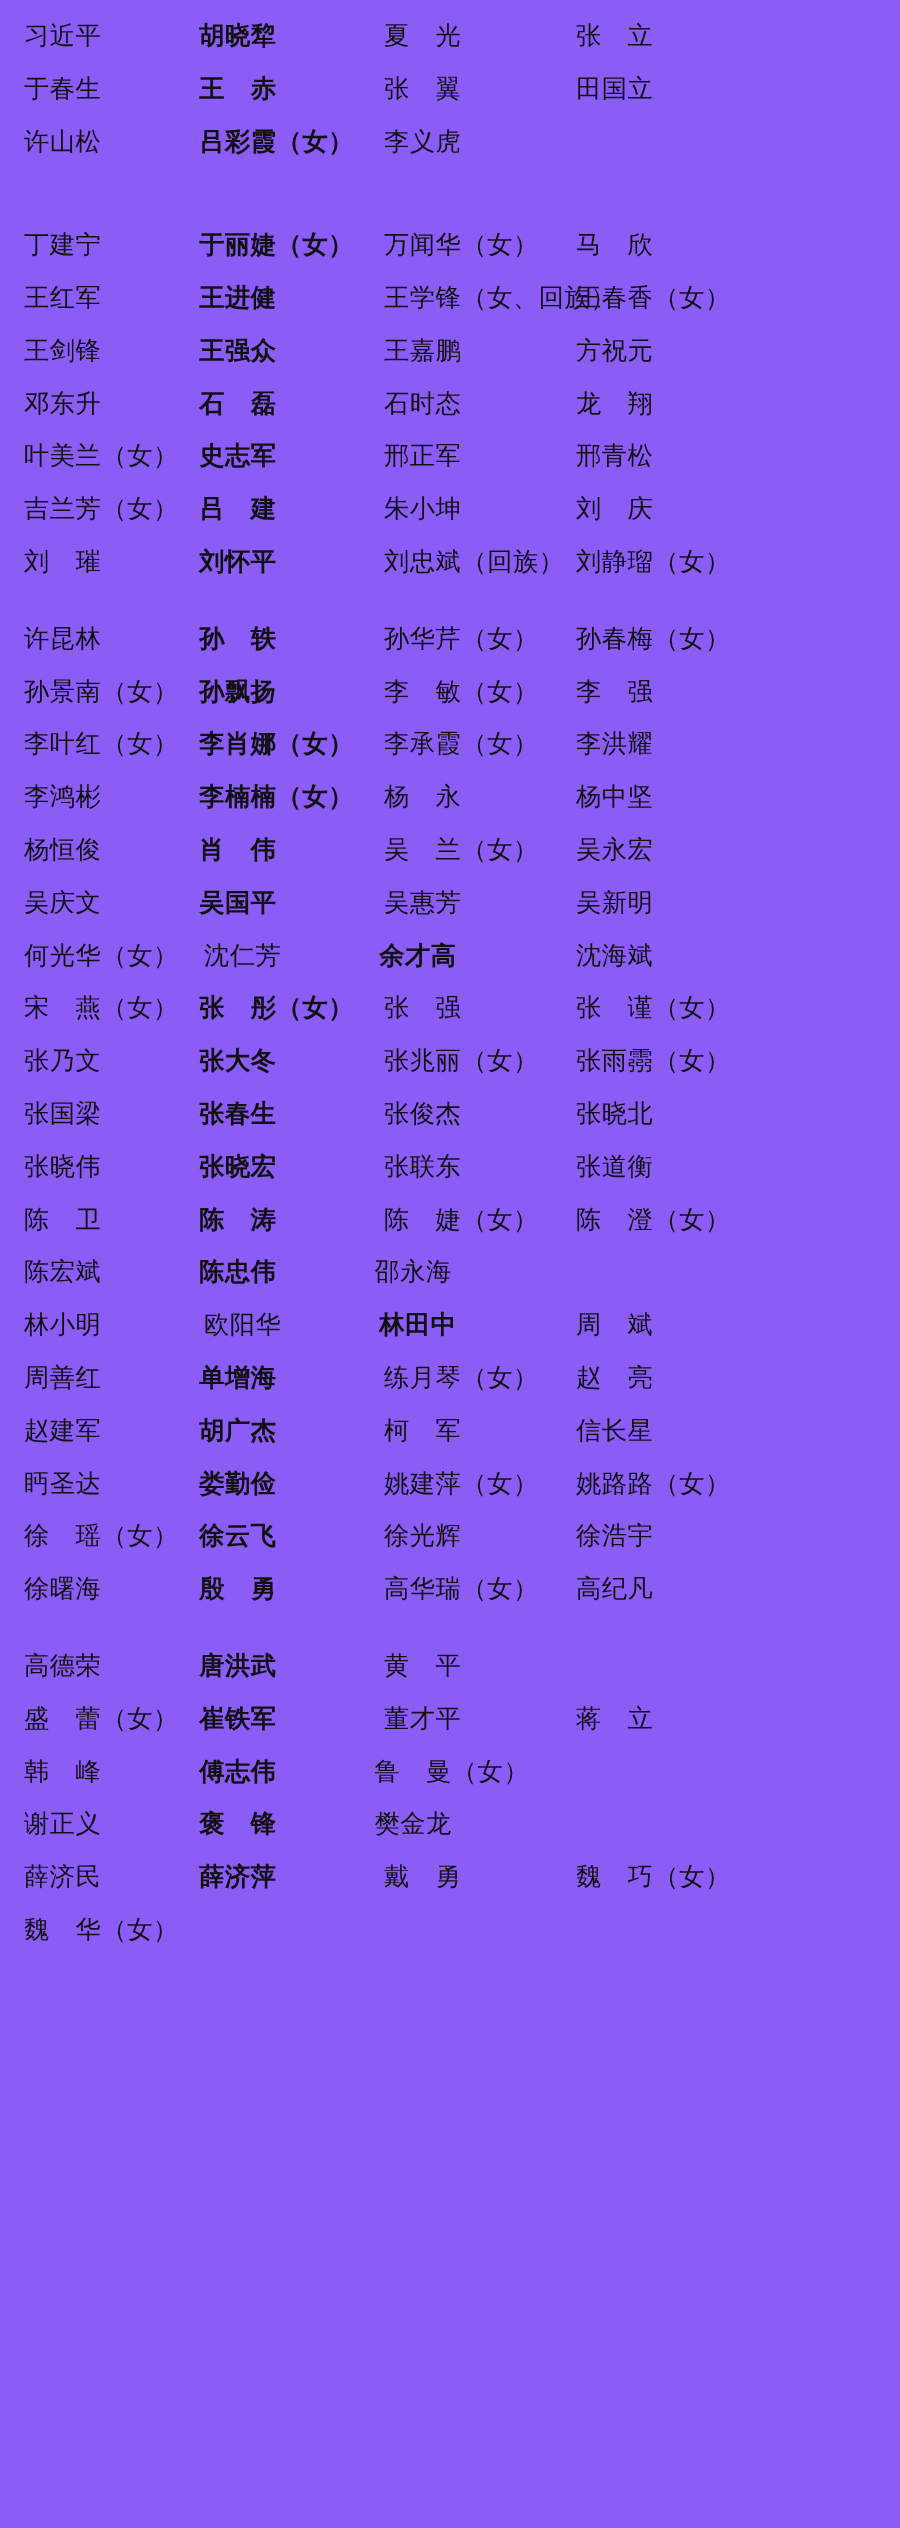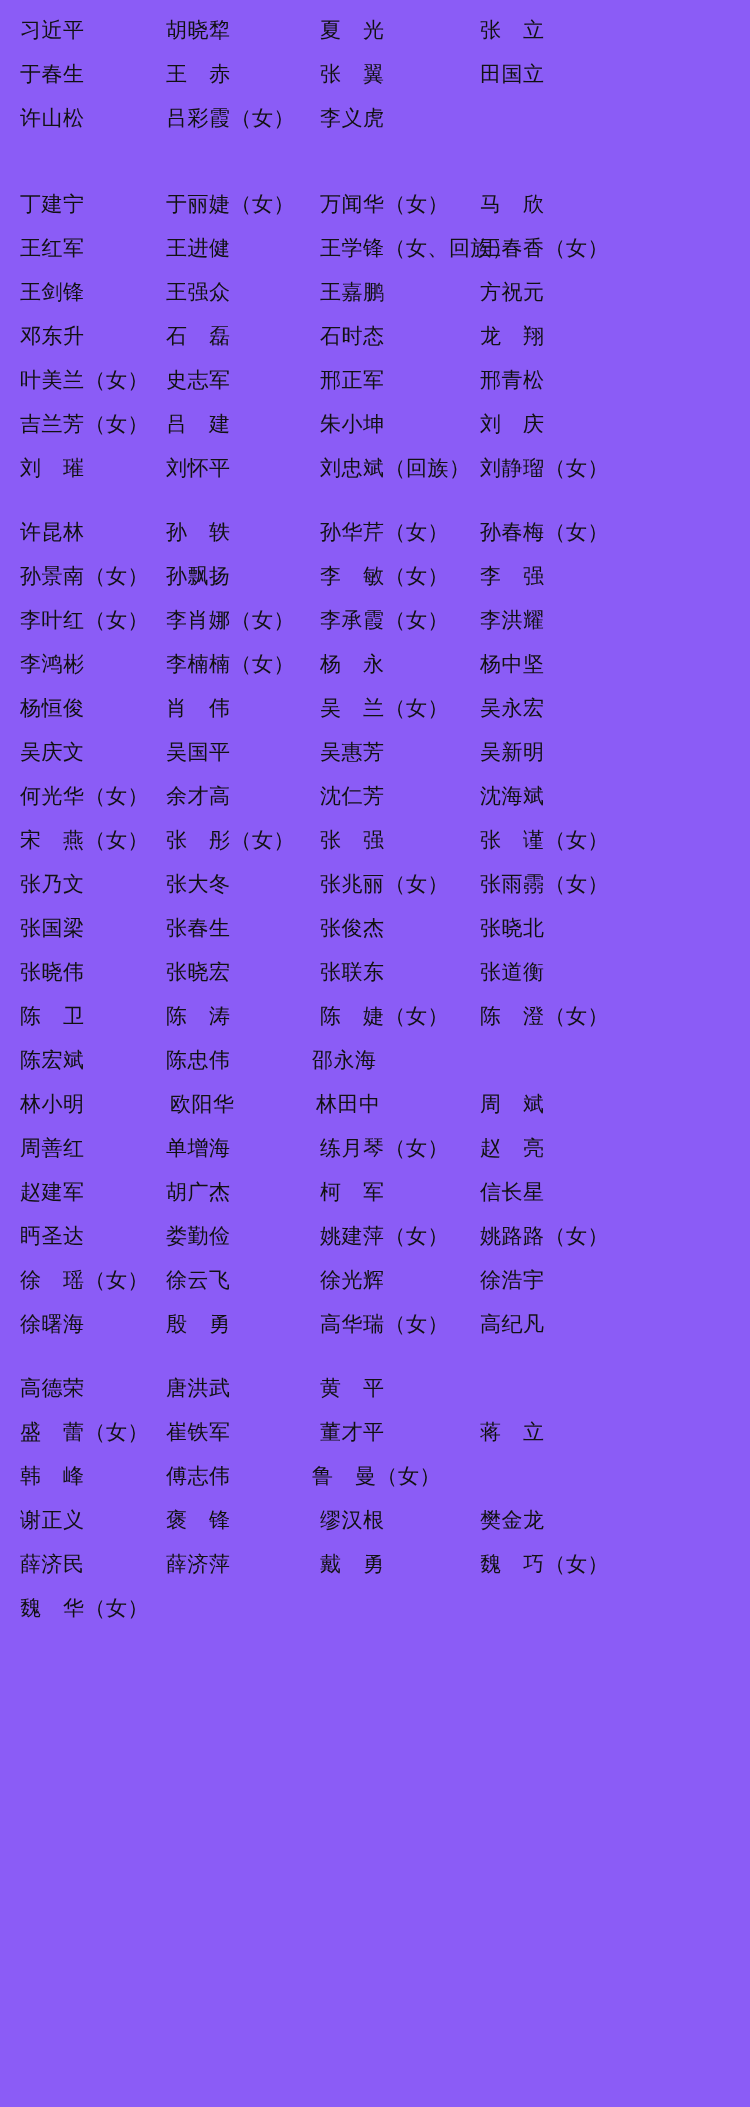--- a/index.html
+++ b/index.html
@@ -37,21 +37,21 @@
   }
   .cell {
     font-size: 21px;
     line-height: 44px;
     white-space: nowrap;
     letter-spacing: 0.5px;
     text-align: left;
     padding-left: 6px;
   }
   .cell.c0 { padding-left: 6px; }
-  .cell.c1 { padding-left: 14px; }
+  .cell.c1 { padding-left: 14px; font-weight: bold; }
   .cell.c2 { padding-left: 18px; }
   .cell.c3 { padding-left: 10px; }
 </style>
 </head>
 <body>
 
 <div class="page">
 
   <div class="group">
     <div class="row">
@@ -155,22 +155,22 @@
       <div class="cell c3">吴永宏</div>
     </div>
     <div class="row">
       <div class="cell c0">吴庆文</div>
       <div class="cell c1">吴国平</div>
       <div class="cell c2">吴惠芳</div>
       <div class="cell c3">吴新明</div>
     </div>
     <div class="row">
       <div class="cell c0">何光华（女）</div>
+      <div class="cell c2">沈仁芳</div>
       <div class="cell c1">余才高</div>
-      <div class="cell c2">沈仁芳</div>
       <div class="cell c3">沈海斌</div>
     </div>
     <div class="row">
       <div class="cell c0">宋　燕（女）</div>
       <div class="cell c1">张　彤（女）</div>
       <div class="cell c2">张　强</div>
       <div class="cell c3">张　谨（女）</div>
     </div>
     <div class="row">
       <div class="cell c0">张乃文</div>
@@ -254,21 +254,20 @@
       <div class="cell c3">蒋　立</div>
     </div>
     <div class="row">
       <div class="cell c0">韩　峰</div>
       <div class="cell c1">傅志伟</div>
       <div class="cell c3">鲁　曼（女）</div>
     </div>
     <div class="row">
       <div class="cell c0">谢正义</div>
       <div class="cell c1">褒　锋</div>
-      <div class="cell c2">缪汉根</div>
       <div class="cell c3">樊金龙</div>
     </div>
     <div class="row">
       <div class="cell c0">薛济民</div>
       <div class="cell c1">薛济萍</div>
       <div class="cell c2">戴　勇</div>
       <div class="cell c3">魏　巧（女）</div>
     </div>
     <div class="row">
       <div class="cell c0">魏　华（女）</div>

